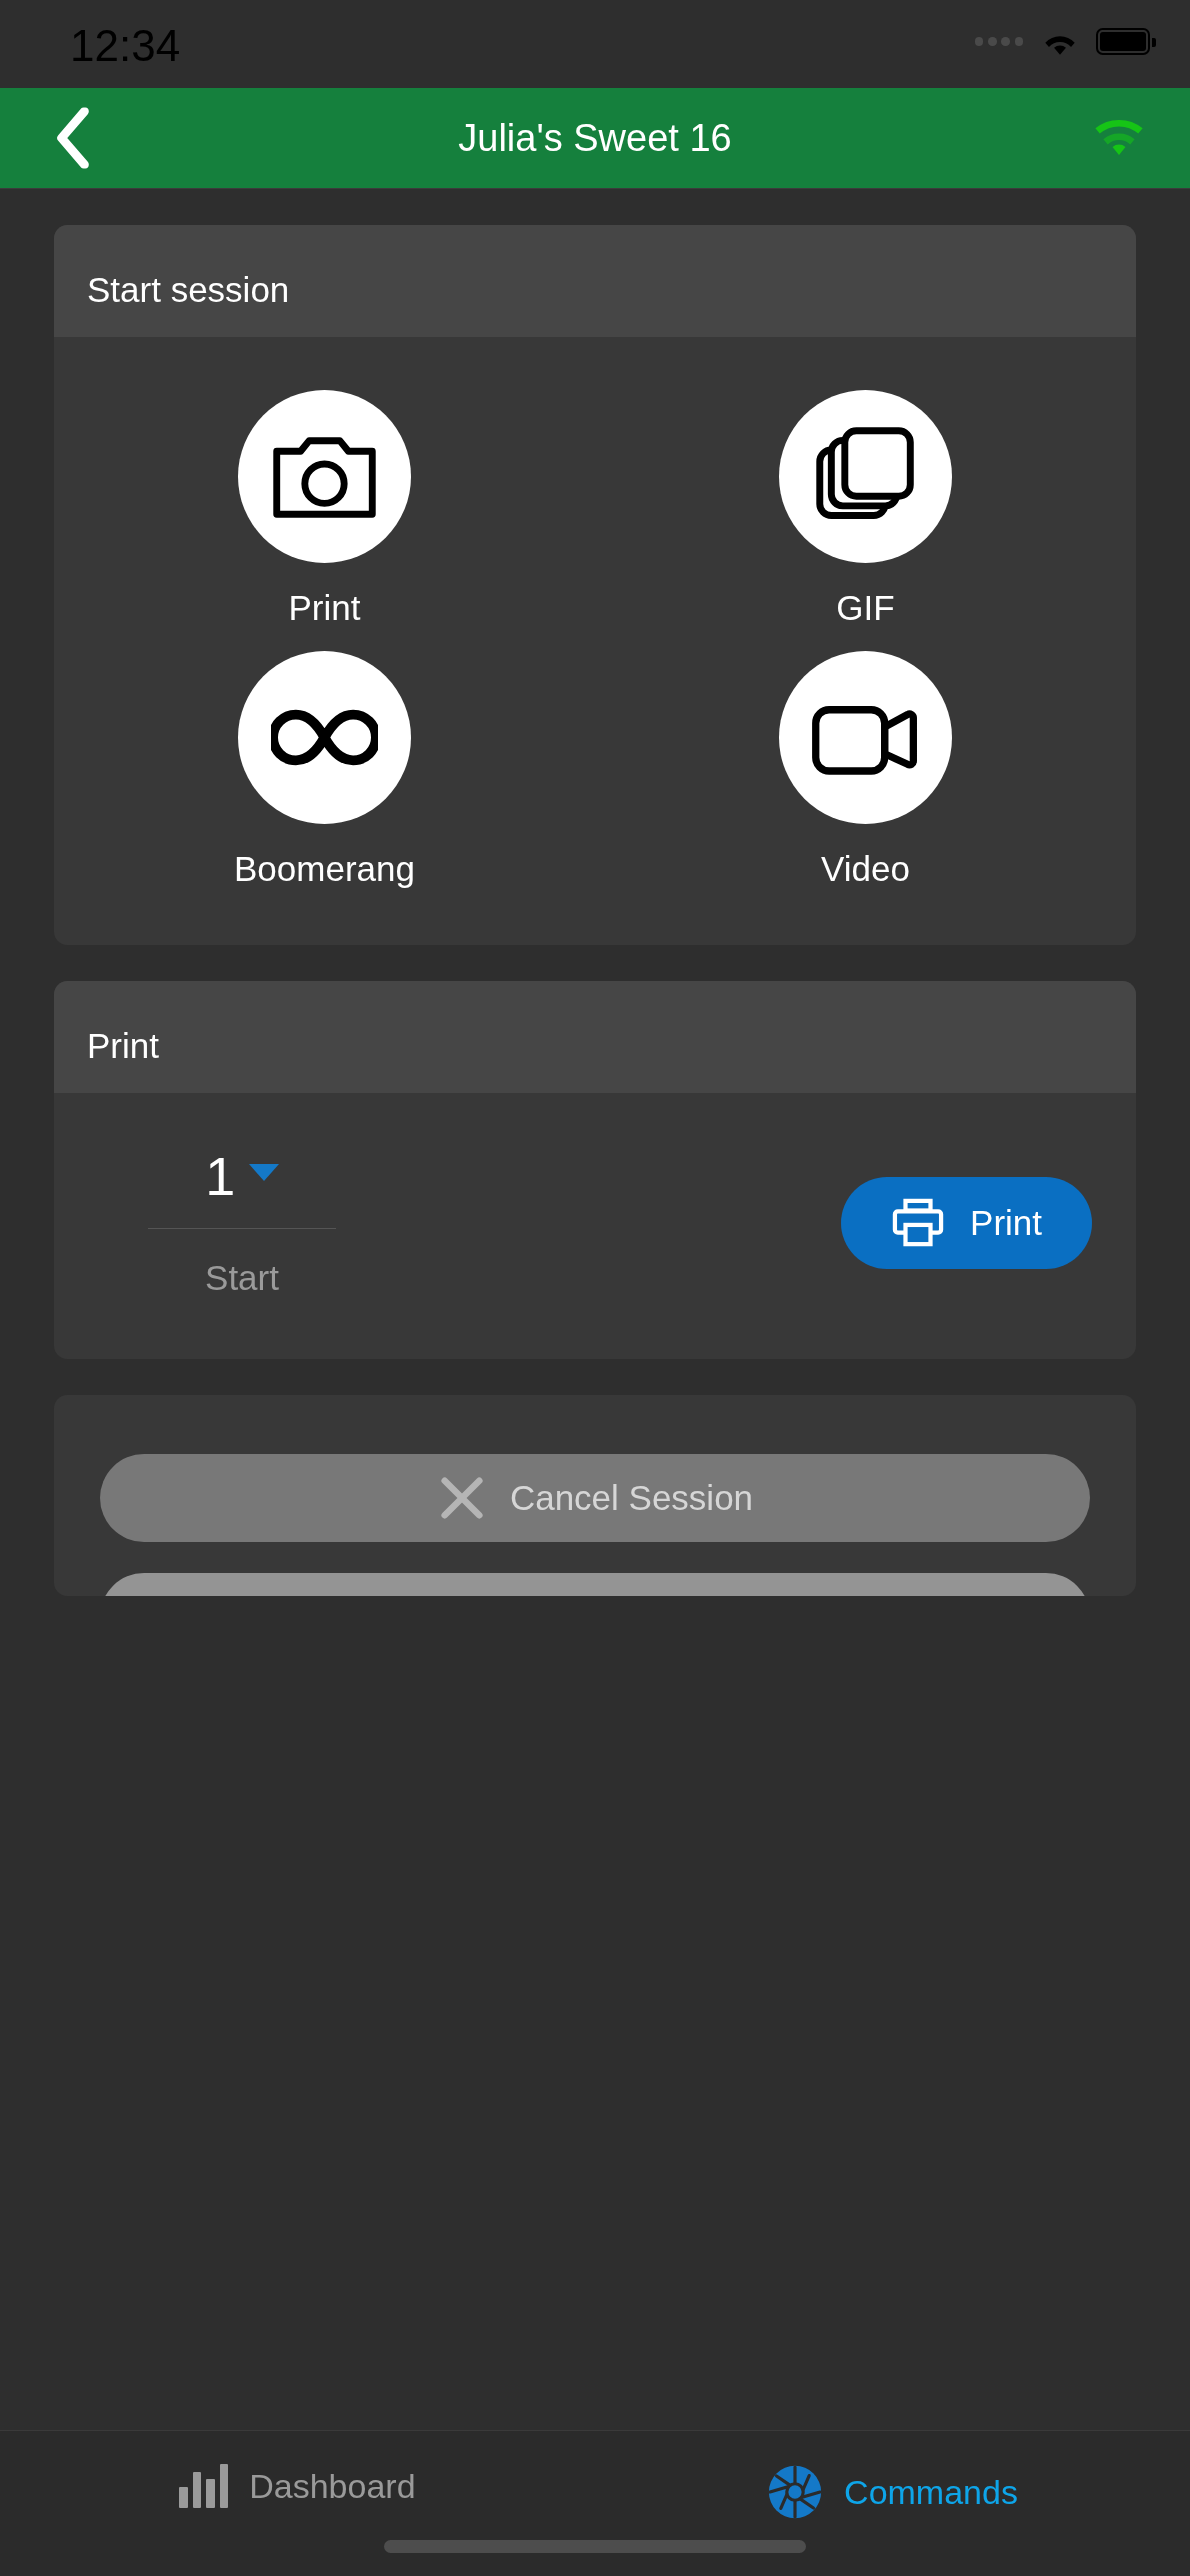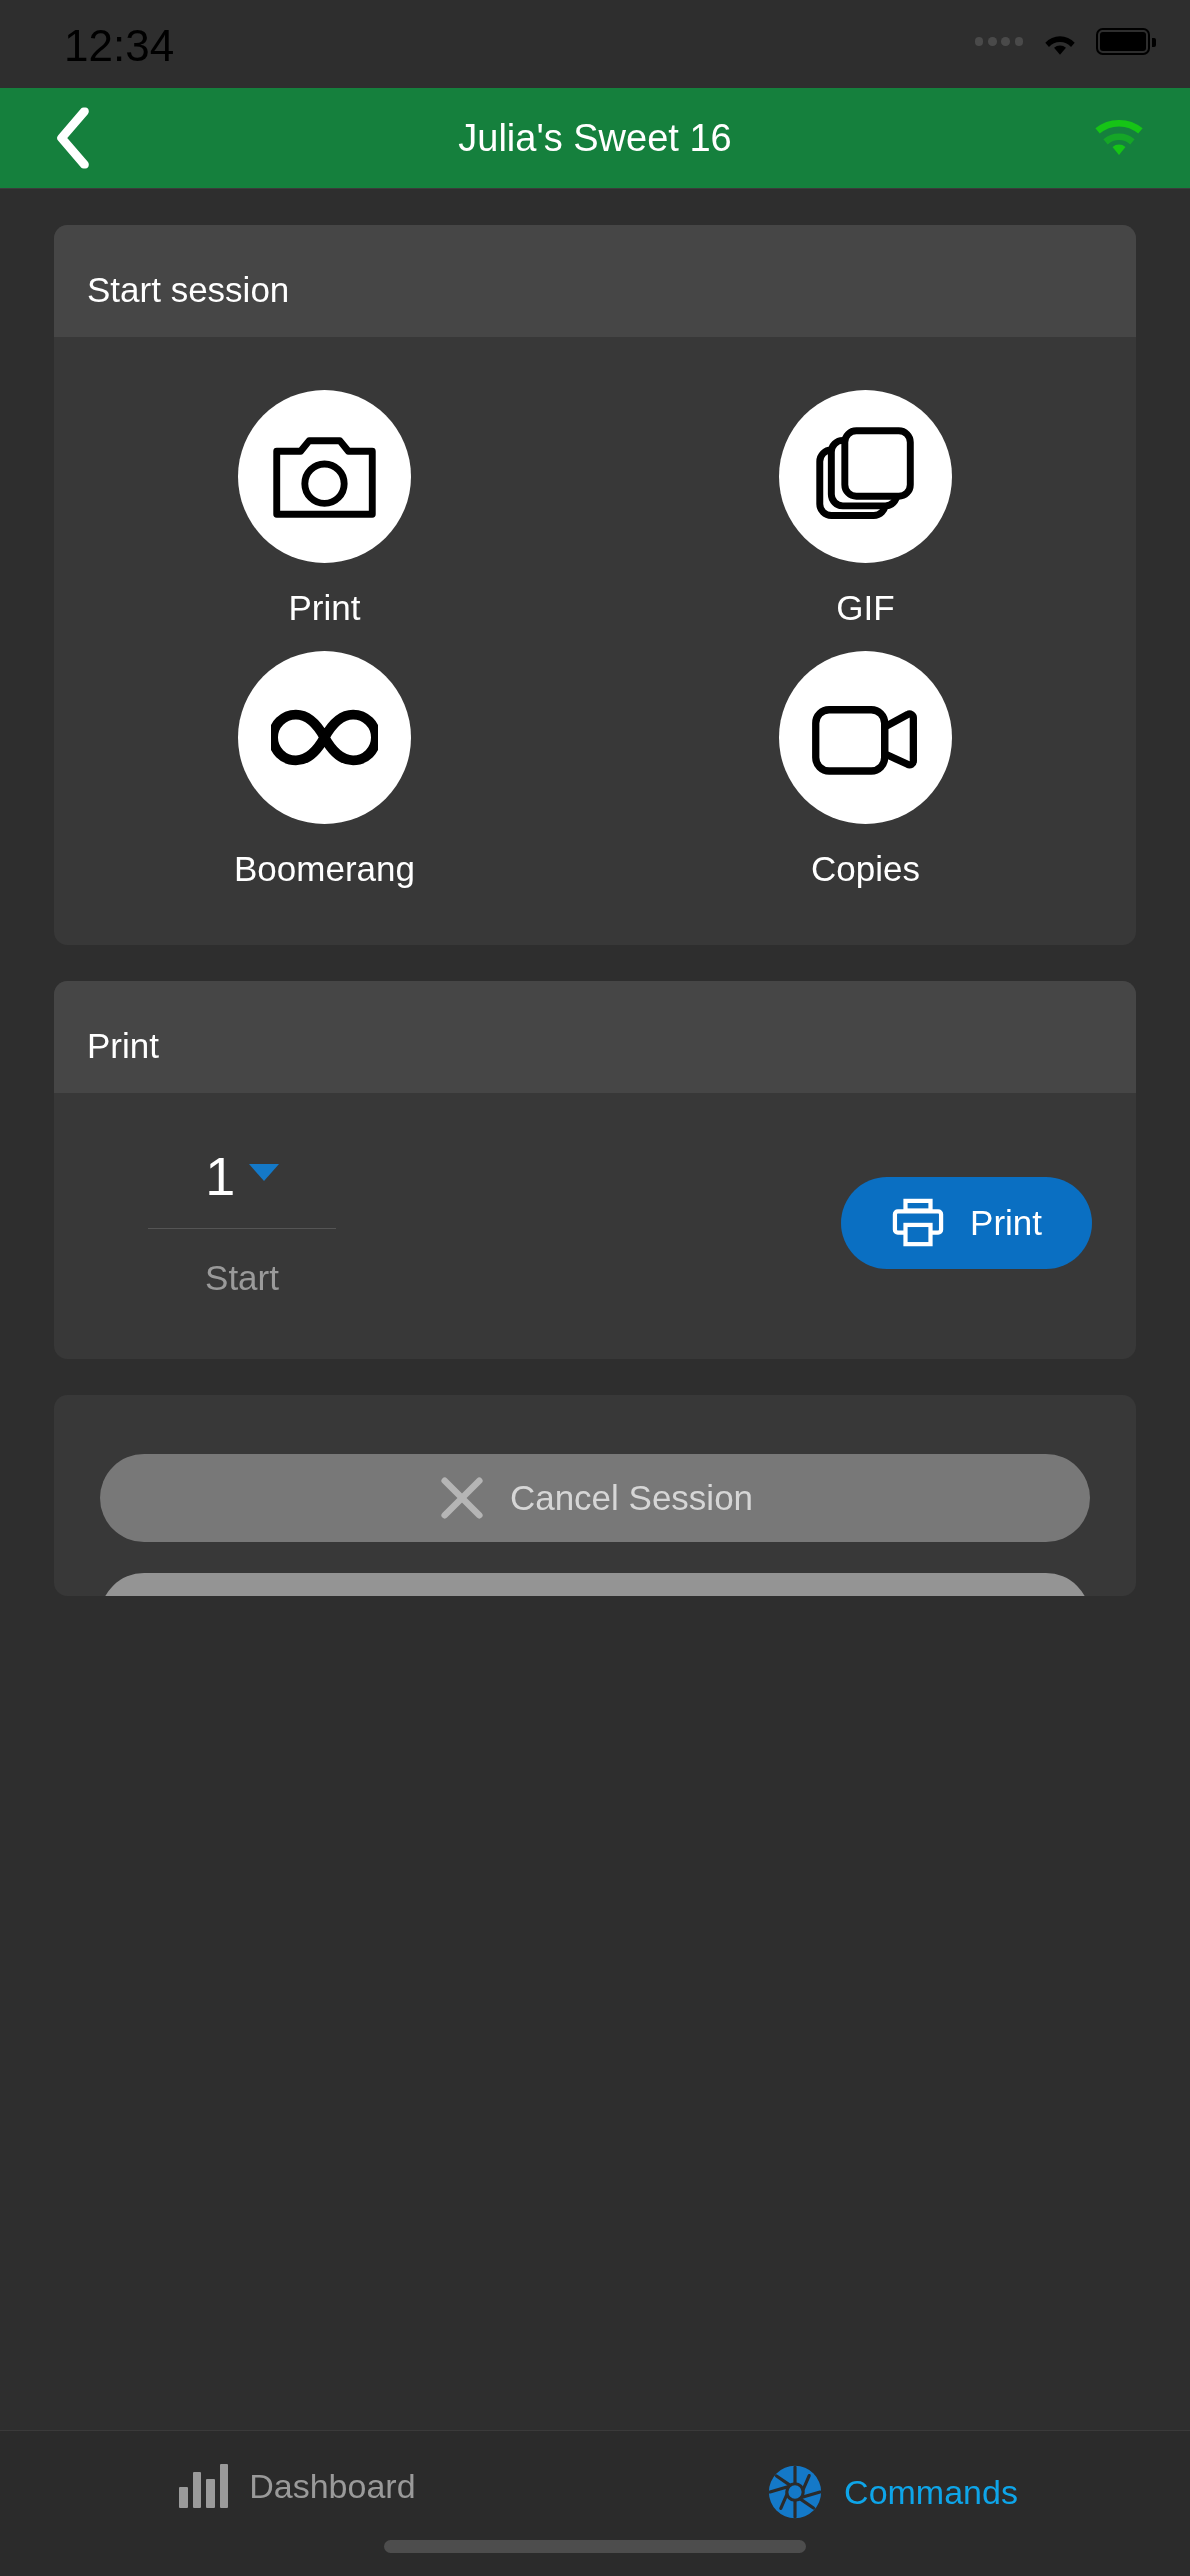--- a/index.html
+++ b/index.html
@@ -26,21 +26,21 @@
   .status-bar {
     height: 88px;
     flex: 0 0 88px;
     position: relative;
     display: flex;
     align-items: center;
     background: #2e2e2e;
   }
   .status-time {
     position: absolute;
-    left: 64px;
+    left: 70px;
     top: 21px;
     font-size: 44px;
     font-weight: 500;
     color: #000000;
     letter-spacing: 0px;
   }
   .status-right {
     position: absolute;
     right: 40px;
     top: 25px;
@@ -346,21 +346,21 @@
             <div class="session-label">Boomerang</div>
           </div>
 
           <div class="session-item">
             <div class="session-circle">
               <svg width="111" height="79" viewBox="0 0 58 41">
                 <rect x="3" y="6" width="36" height="32" rx="7" fill="none" stroke="#000" stroke-width="3.8"></rect>
                 <path d="M39 15 L51 8.5 a2 2 0 0 1 3 1.8 v22.4 a2 2 0 0 1 -3 1.8 L39 29 Z" fill="none" stroke="#000" stroke-width="3.8" stroke-linejoin="round"></path>
               </svg>
             </div>
-            <div class="session-label">Copies</div>
+            <div class="session-label">Video</div>
           </div>
 
         </div>
       </div>
     </div>
 
     <div class="card">
       <div class="card-header">
         <div class="card-header-title">Print</div>
       </div>

